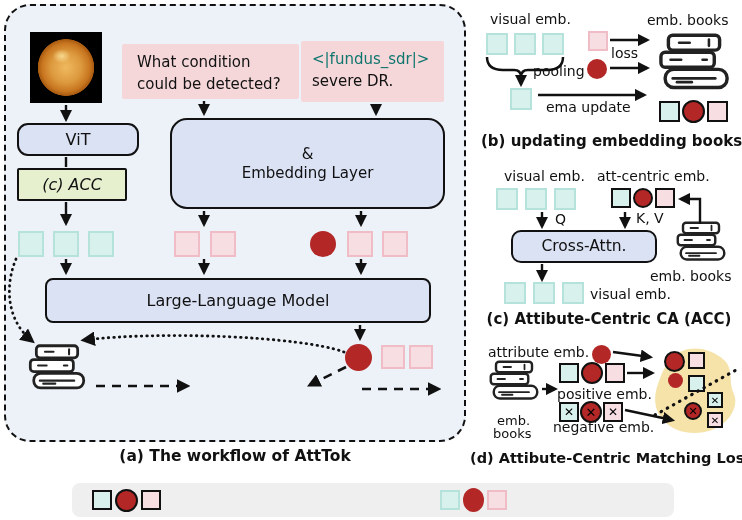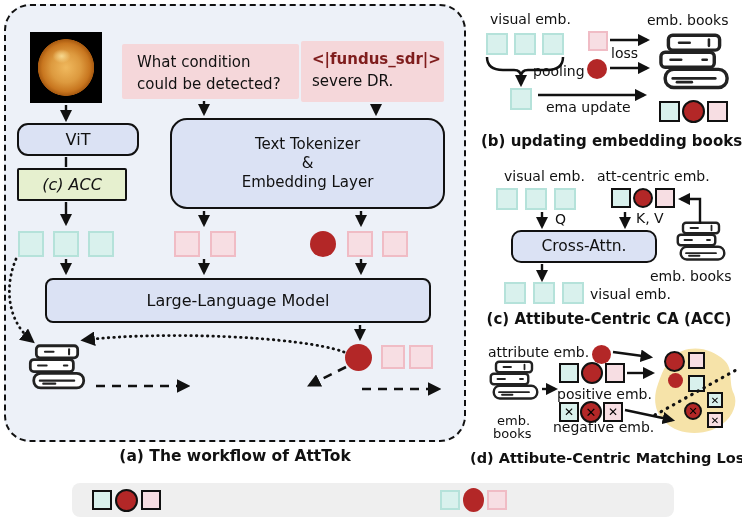--- a/index.html
+++ b/index.html
@@ -64,33 +64,32 @@
   <span class="lbl hdr" style="left:168px;top:8px">Question</span>
   <span class="lbl hdr" style="left:349px;top:13px">Answer</span>
 
   <div class="fundus z2"></div>
 
   <div class="pinknote z2" style="left:122px;top:44px;width:177px;height:55px">
     <div>What condition</div>
     <div>could be detected?</div>
   </div>
   <div class="pinknote z2" style="left:301px;top:41px;width:143px;height:61px;padding-left:11px">
-    <div style="color:#7f1d1d;font-weight:bold">&lt;|fundus_sdr|&gt;</div>
+    <div style="color:#0f766e;font-weight:normal">&lt;|fundus_sdr|&gt;</div>
     <div>severe DR.</div>
   </div>
 
   <div class="box z2" style="left:17px;top:123px;width:122px;height:33px;border-radius:11px">
     <span>ViT</span>
     </div>
   <div class="box greenbox z2" style="left:17px;top:168px;width:110px;height:33px;border-radius:2px">
     <span>(c) ACC</span>
     </div>
   <div class="box z2" style="left:170px;top:118px;width:275px;height:91px;border-radius:17px;font-size:15px">
     <div>
-        <div>Text Tokenizer</div>
     <div>&amp;</div>
     <div>Embedding Layer</div>
       </div>
     </div>
 
   <div class="sq teal z2" style="left:18px;top:231px;width:26px;height:26px"></div>
   <div class="sq teal z2" style="left:53px;top:231px;width:26px;height:26px"></div>
   <div class="sq teal z2" style="left:88px;top:231px;width:26px;height:26px"></div>
   <div class="sq pink z2" style="left:174px;top:231px;width:26px;height:26px"></div>
   <div class="sq pink z2" style="left:210px;top:231px;width:26px;height:26px"></div>

